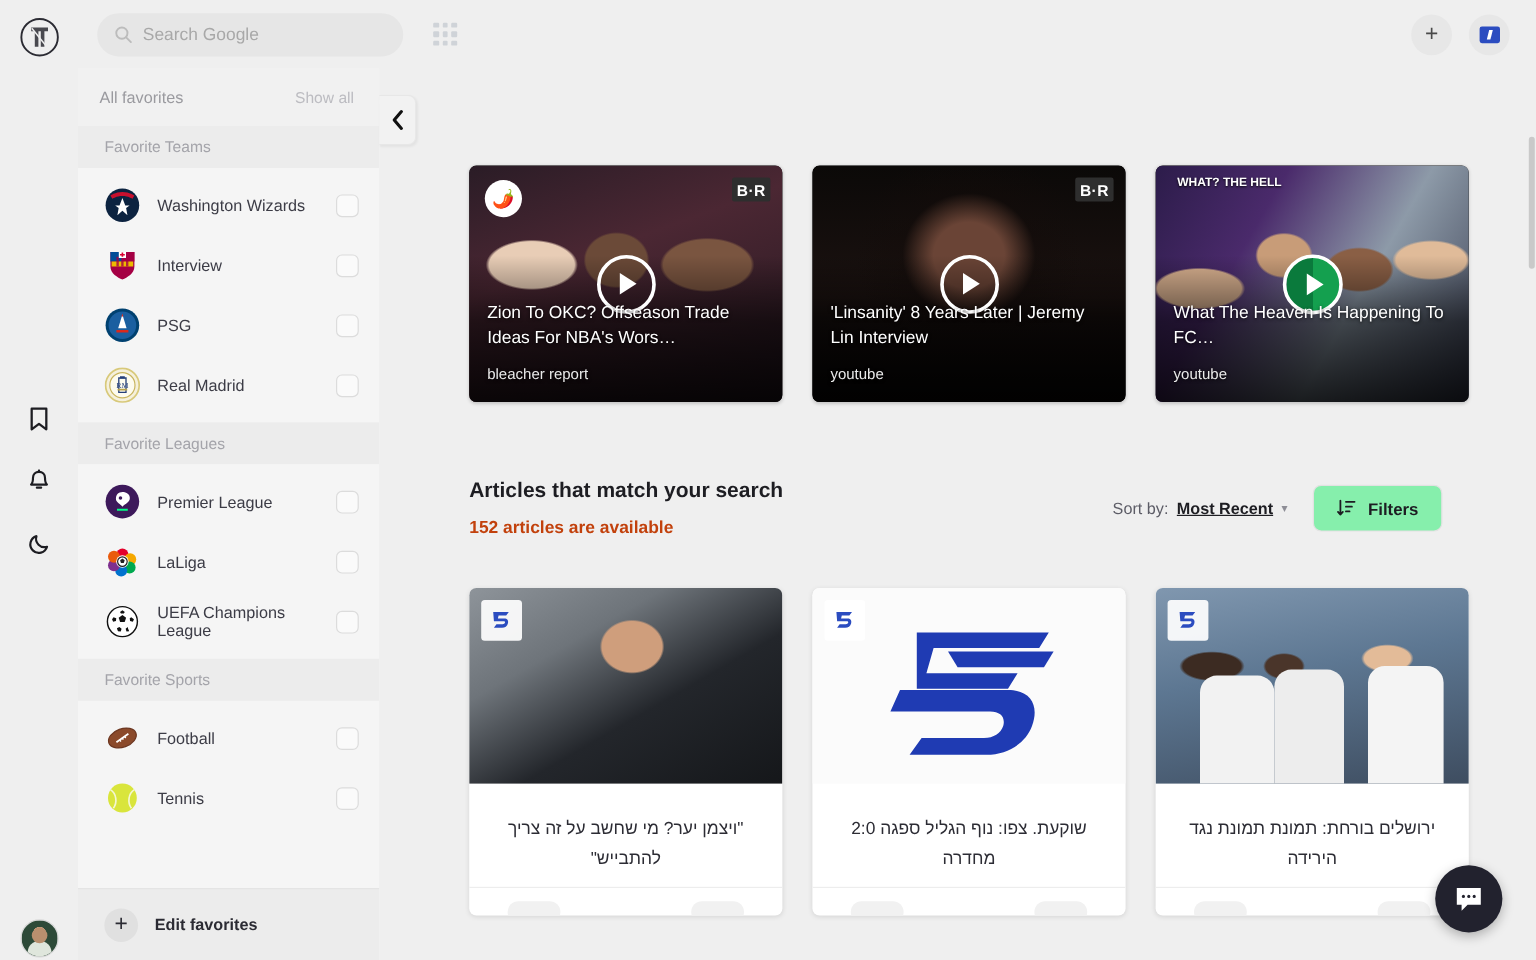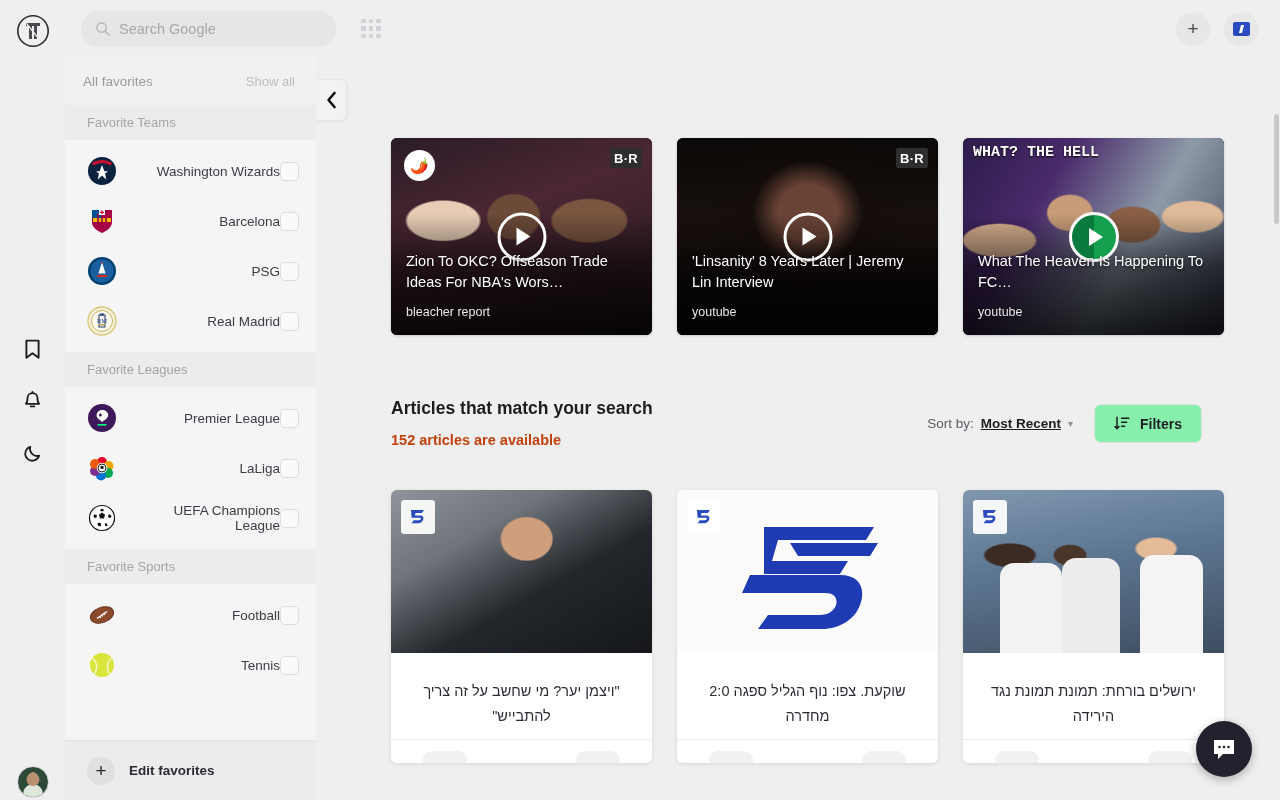--- a/index.html
+++ b/index.html
@@ -90,21 +90,21 @@
     padding: 0 21px 0 18px; background:#f1f1f1;
   }
   .fav-head .t1 { font-size: 13.5px; color: #9a9a9f; }
   .fav-head .t2 { font-size: 13px; color: #bcbcc1; cursor: pointer; }
   .sec-title {
     height: 35px; display: flex; align-items: center; padding-left: 22px;
     font-size: 13px; color: #a4a4aa; background: #ececec;
   }
   .fav-group { background: #f5f5f5; padding: 6px 0; }
   .fav-row {
-    height: 50px; display: flex; align-items: center; padding: 0 17px 0 22px; cursor: pointer; text-align: right;
+    height: 50px; display: flex; align-items: center; padding: 0 17px 0 22px; cursor: pointer;
   }
   .fav-logo { width: 30px; height: 30px; flex: none; margin-right: 14px; position: relative; border-radius: 50%; }
   .fav-label { font-size: 13.5px; color: #3c3c46; line-height: 15px; flex: 1; }
   .chk {
     width: 19px; height: 19px; border: 1.4px solid #dcdcdc; border-radius: 5px;
     background: #fafafa; flex: none; cursor: pointer;
   }
   .edit-fav {
     position: absolute; bottom: 0; left: 0; width: 251px; height: 60px;
     background: #ececec; display: flex; align-items: center; padding-left: 22px; cursor: pointer;
@@ -170,22 +170,22 @@
   }
   .v-src {
     position: absolute; left: 15px; bottom: 16px;
     color: #eaeaea; font-size: 12.5px; text-shadow: 0 1px 3px rgba(0,0,0,.85);
   }
   .br-badge {
     position: absolute; right: 10px; top: 10px; background: #2e2e2e; color: #fff;
     font-size: 13px; font-weight: bold; padding: 2.5px 4px; border-radius: 2px; letter-spacing: .3px;
   }
   .wth-badge {
-    position: absolute; left: 10px; top: 10px; color: #fff;
-    font-size: 15px; font-weight: bold; line-height: 10px; text-shadow: 0 1px 2px #000; font-family: Liberation Mono, monospace;
+    position: absolute; left: 18px; top: 10px; color: #fff;
+    font-size: 10px; font-weight: bold; line-height: 10px; text-shadow: 0 1px 2px #000;
   }
   .v-avatar {
     position: absolute; left: 13px; top: 12px; width: 31px; height: 31px; border-radius: 50%;
     background: #fff; display: flex; align-items: center; justify-content: center; font-size: 15px;
   }
 
   
   .sec-bar {
     display: flex; align-items: flex-end; justify-content: space-between;
     padding: 47px 78px 0 75px;
@@ -337,21 +337,21 @@
           <div class="fav-row">
             <span class="fav-logo"><svg viewBox="0 0 30 30">
                 <path d="M5 4h20v12c0 6-6 9-10 11C11 25 5 22 5 16z" fill="#a50044"></path>
                 <path d="M5 4h10v8H5z" fill="#004d98"></path>
                 <path d="M15 4h10v8H15z" fill="#a50044"></path>
                 <path d="M6 12h18v4H6z" fill="#edbb00"></path>
                 <path d="M10 8h2v8h-2zM14 8h2v8h-2zM18 8h2v8h-2z" fill="#a50044" opacity=".8"></path>
                 <path d="M12 4h6v5h-6z" fill="#fff"></path>
                 <path d="M14.3 4.5h1.4V8h-1.4zM13 5.7h4v1.2h-4z" fill="#db0030"></path>
               </svg></span>
-            <span class="fav-label">Barcelona</span>
+            <span class="fav-label">Interview</span>
             <span class="chk"></span>
           </div>
           <div class="fav-row">
             <span class="fav-logo"><svg viewBox="0 0 30 30">
                 <circle cx="15" cy="15" r="14" fill="#004170"></circle>
                 <circle cx="15" cy="15" r="11.5" fill="#1a5fa0"></circle>
                 <path d="M15 6l3.5 11.5h-7z" fill="#fff"></path>
                 <path d="M10 19h10v2H10z" fill="#da291c"></path>
                 <path d="M15 5.2l.8 2.5h-1.6z" fill="#da291c"></path>
               </svg></span>

